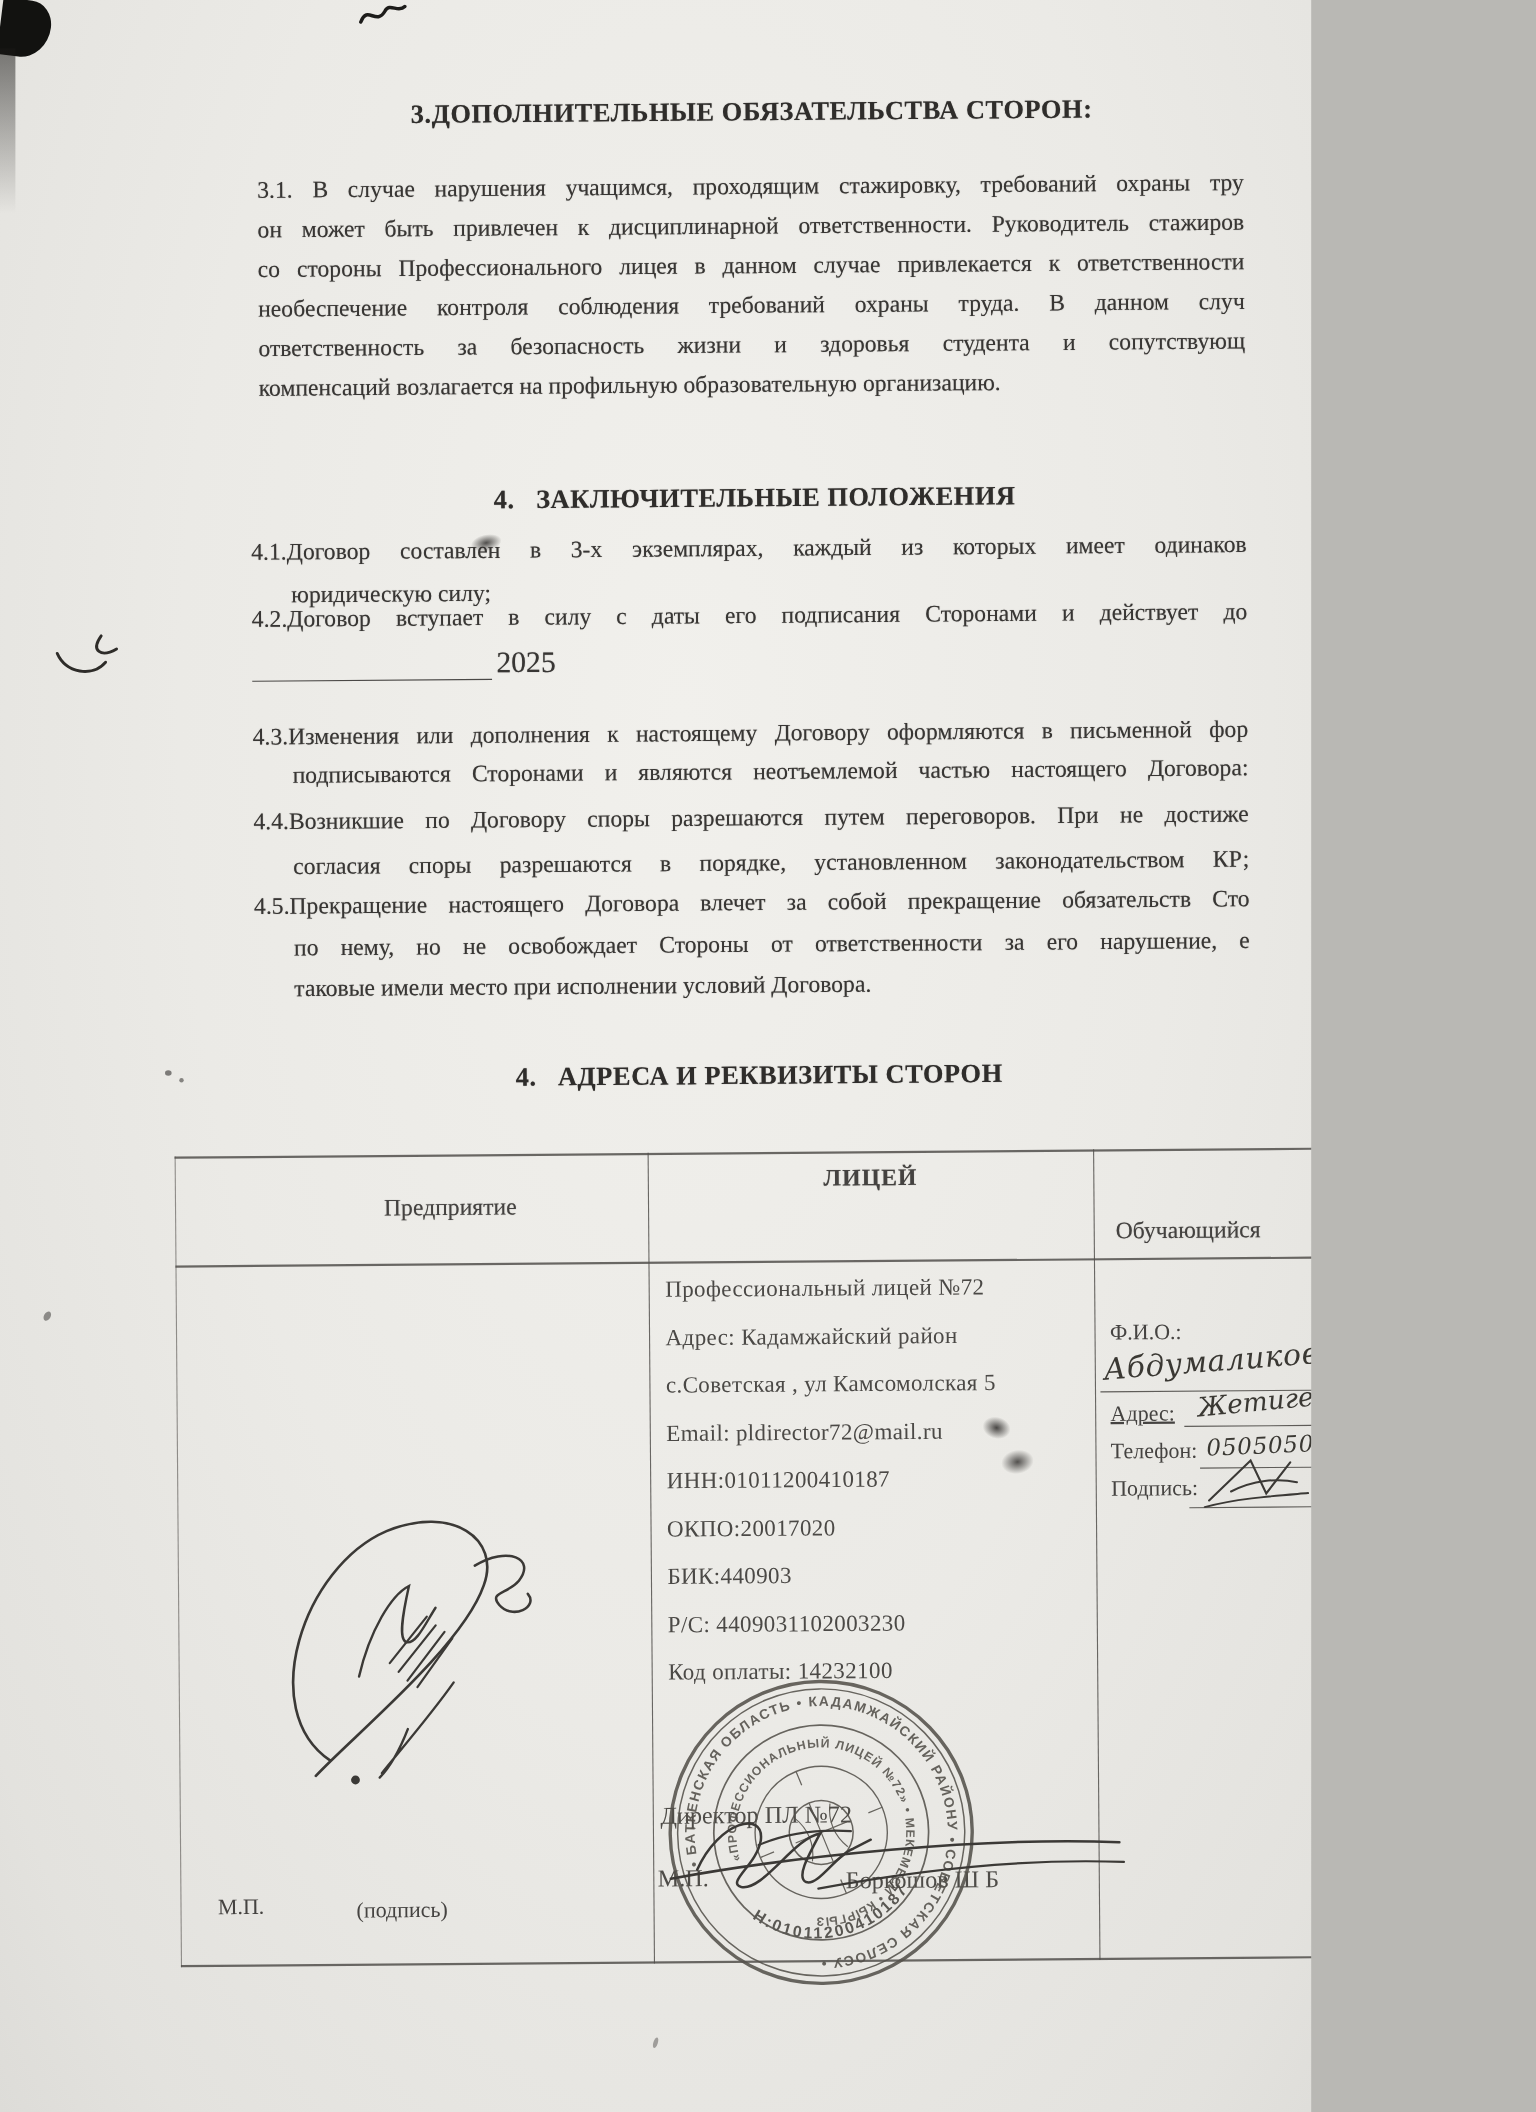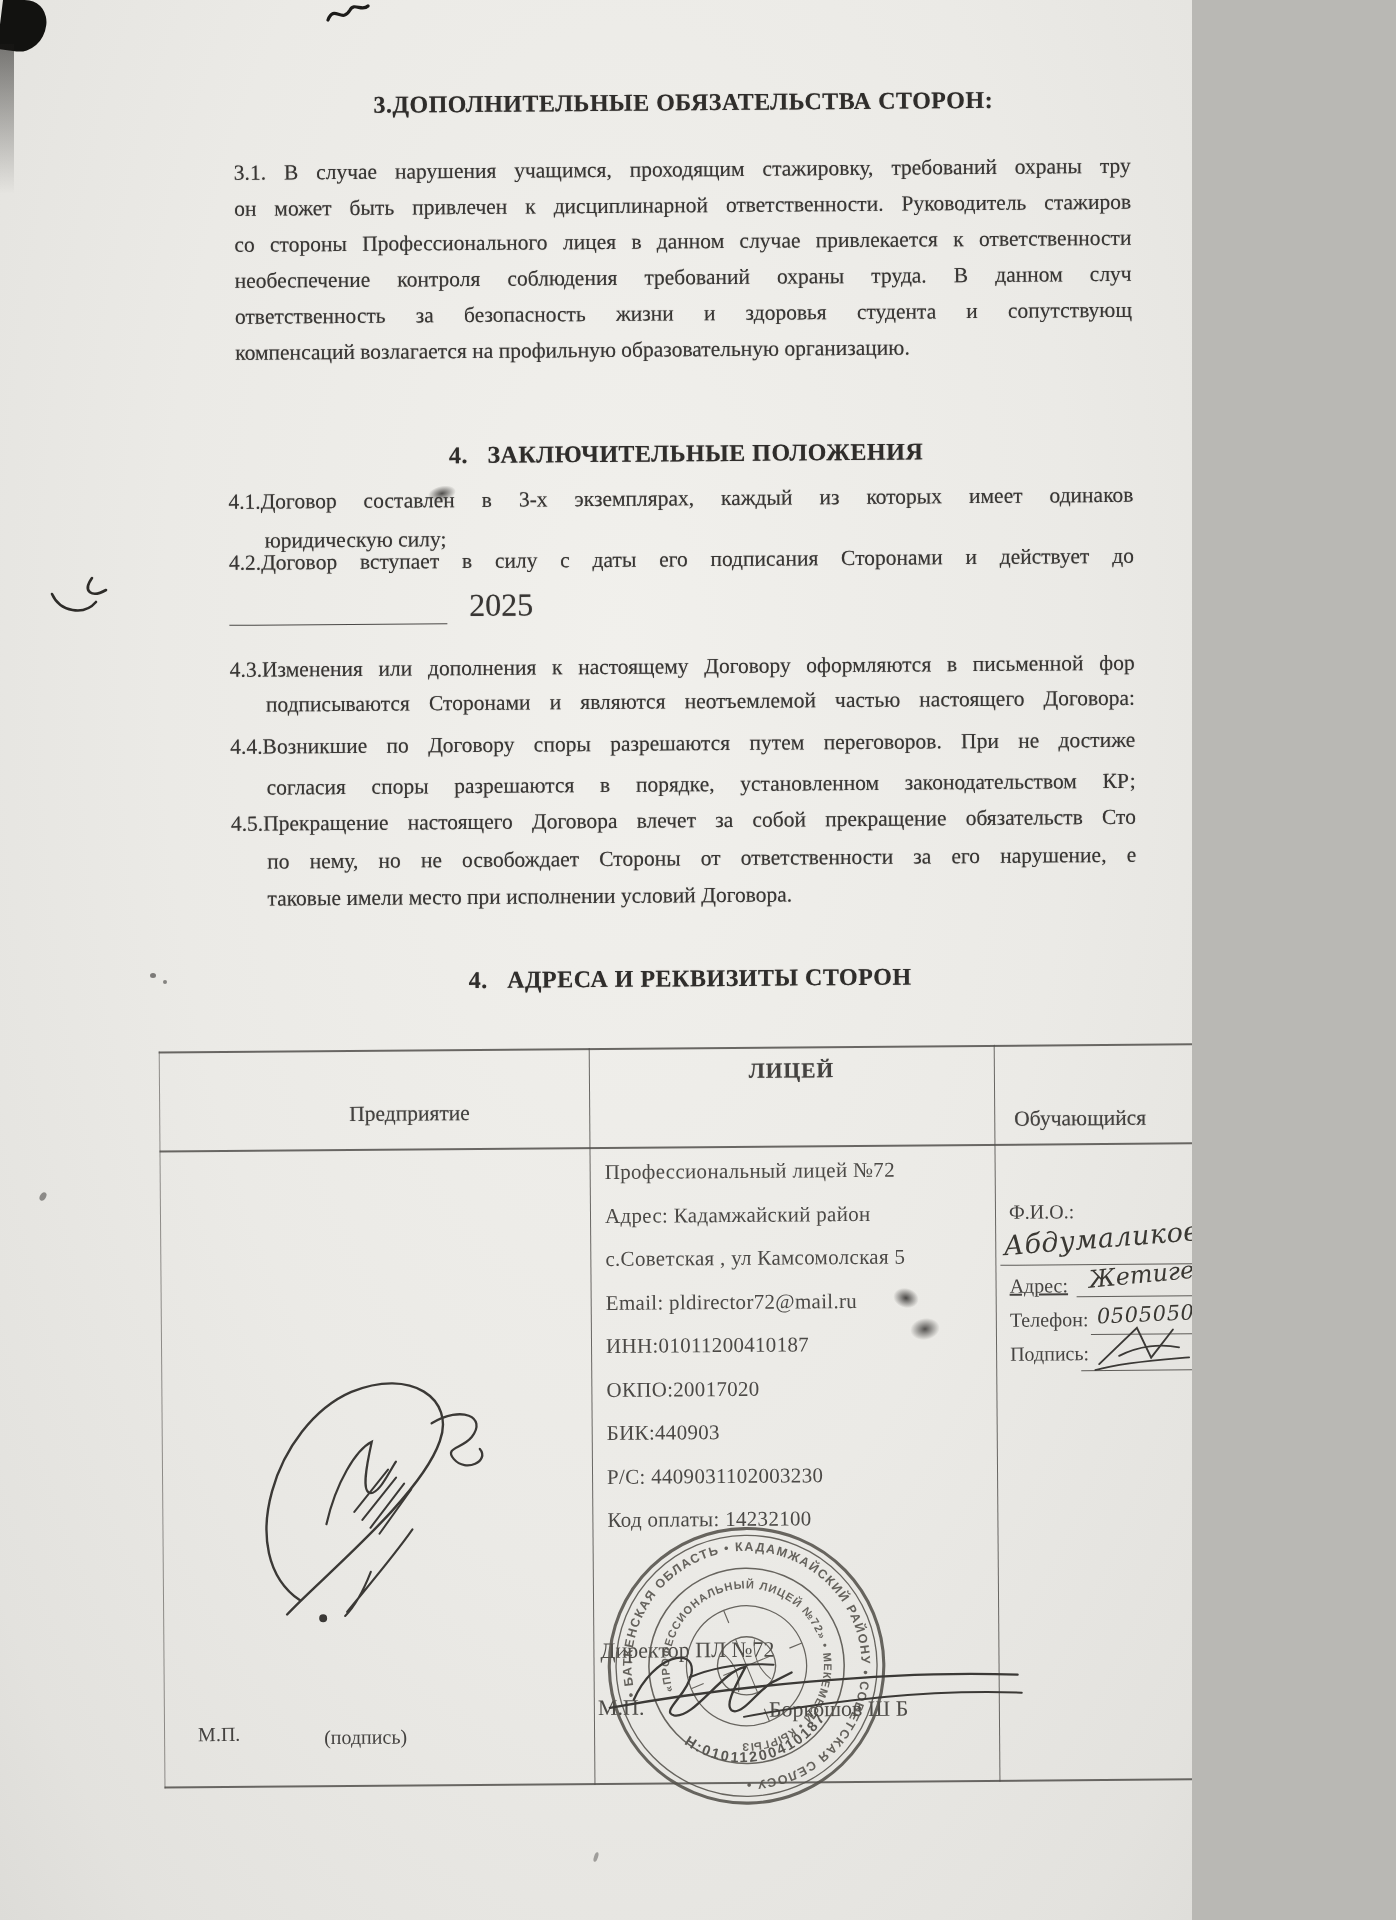--- a/index.html
+++ b/index.html
@@ -53,21 +53,21 @@
     <div class="abs clause txt" style="left:232px;top:480px;width:905px;line-height:39px;">
       <div class="jl">4.1.Договор составлен в 3-х экземплярах, каждый из которых имеет одинаков</div>
       <div class="ll cont">юридическую силу;</div>
     </div>
 
     <div class="abs clause txt jl" style="left:232px;top:548px;width:905px;">4.2.Договор вступает в силу с даты его подписания Сторонами и действует до</div>
     <span class="abs blank" style="left:1196px;top:552px;width:60px;height:16px;"></span>
 
     <div class="abs" style="left:232px;top:586px;">
       <span class="blank" style="display:inline-block;width:218px;height:24px;vertical-align:bottom;"></span>
-      <span class="txt" style="font-size:32px;margin-left:18px;">2025</span>
+      <span class="txt" style="font-size:27px;">2025</span>
     </div>
 
     <div class="abs clause txt" style="left:232px;top:650px;width:905px;line-height:35px;">
       <div class="jl">4.3.Изменения или дополнения к настоящему Договору оформляются в письменной фор</div>
       <div class="jl cont">подписываются Сторонами и являются неотъемлемой частью настоящего Договора:</div>
     </div>
 
     <div class="abs clause txt" style="left:232px;top:724px;width:905px;line-height:41px;">
       <div class="jl">4.4.Возникшие по Договору споры разрешаются путем переговоров. При не достиже</div>
       <div class="jl cont">согласия споры разрешаются в порядке, установленном законодательством КР;</div>
@@ -83,21 +83,21 @@
 
     <div class="abs" style="left:158px;top:1048px;width:1205px;height:737px;">
 
       <div class="abs tbl-line" style="left:0;top:0;width:1205px;height:1.6px;"></div>
       <div class="abs tbl-line" style="left:0;top:735px;width:1205px;height:1.6px;"></div>
       <div class="abs tbl-line" style="left:0;top:0;width:1.4px;height:737px;opacity:.6;"></div>
       <div class="abs tbl-line" style="left:430px;top:0;width:1.4px;height:737px;"></div>
       <div class="abs tbl-line" style="left:835px;top:0;width:1.4px;height:737px;"></div>
       <div class="abs tbl-line" style="left:0;top:99px;width:1205px;height:1.5px;"></div>
 
-      <div class="abs tbl-txt" style="left:190px;top:52px;">Предприятие</div>
+      <div class="abs tbl-txt" style="left:190px;top:36px;">Предприятие</div>
       <div class="abs tbl-txt" style="left:430px;top:12px;width:405px;text-align:center;font-weight:bold;letter-spacing:1px;">ЛИЦЕЙ</div>
       <div class="abs tbl-txt" style="left:855px;top:62px;">Обучающийся</div>
 
       <div class="abs col2" style="left:445px;top:112px;width:390px;">
         <div class="tline">Профессиональный лицей №72</div>
         <div class="tline">Адрес: Кадамжайский район</div>
         <div class="tline">с.Советская , ул Камсомолская 5</div>
         <div class="tline">Email: pldirector72@mail.ru</div>
         <div class="tline">ИНН:01011200410187</div>
         <div class="tline">ОКПО:20017020</div>

